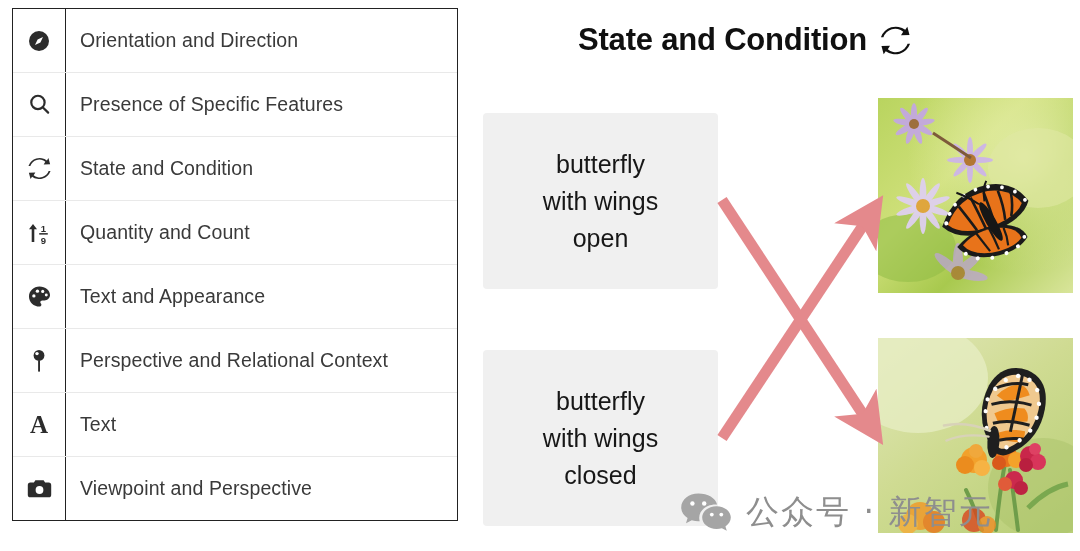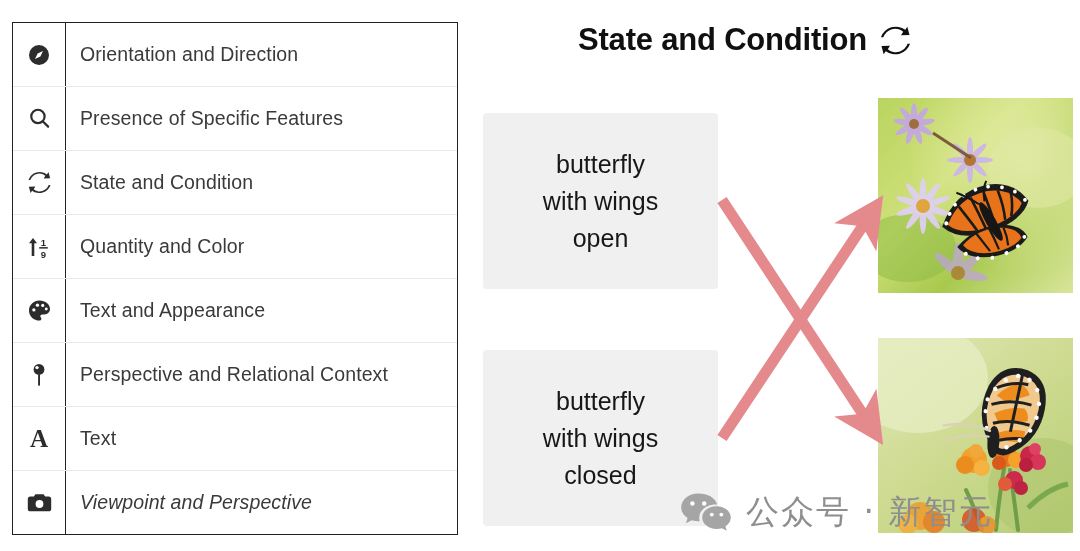--- a/index.html
+++ b/index.html
@@ -13,38 +13,38 @@
     position: relative;
     overflow: hidden;
     font-family: "Liberation Sans", sans-serif;
     -webkit-font-smoothing: antialiased;
   }
 
   
   #taxonomy-table {
     position: absolute;
     left: 12px;
-    top: 22px;
+    top: 8px;
     width: 446px;
     height: 513px;
     border: 1.6px solid #222222;
     box-sizing: border-box;
     background: #ffffff;
     display: flex;
     flex-direction: column;
   }
   .tax-row {
     display: flex;
     align-items: stretch;
     border-bottom: 1px solid #e9e9e9;
     box-sizing: border-box;
     flex: 1 1 auto;
   }
   .tax-row.tall { flex: 1.95 1 auto; }
-  .tax-row:last-child { border-bottom: none; font-style: italic; }
+  .tax-row:last-child { border-bottom: none; }
   .tax-icon-cell {
     width: 53px;
     min-width: 53px;
     border-right: 1.6px solid #222222;
     display: flex;
     align-items: center;
     justify-content: center;
     box-sizing: border-box;
     color: #2c2c2c;
   }
@@ -191,21 +191,21 @@
 
   <div class="tax-row">
     <div class="tax-icon-cell">
       <svg width="26" height="26" viewBox="0 0 26 26" fill="#2c2c2c">
         <path d="M7 4 L11 9.2 H8.3 V22 H5.7 V9.2 H3 Z"></path>
         <text x="17.5" y="12.4" font-family="Liberation Sans, sans-serif" font-size="9.5" font-weight="700" text-anchor="middle" fill="#2c2c2c">1</text>
         <rect x="13.2" y="13.1" width="8.6" height="1.5"></rect>
         <text x="17.5" y="24" font-family="Liberation Sans, sans-serif" font-size="9.5" font-weight="700" text-anchor="middle" fill="#2c2c2c">9</text>
       </svg>
     </div>
-    <div class="tax-label-cell">Quantity and Color</div>
+    <div class="tax-label-cell">Quantity and Count</div>
   </div>
 
   <div class="tax-row">
     <div class="tax-icon-cell">
       <svg width="25" height="25" viewBox="0 0 24 24" fill="#2c2c2c">
         <path d="M12 2.3C6.4 2.3 1.9 6.6 1.9 11.9c0 5.4 4.5 9.7 10.1 9.7 1 0 1.8-.8 1.8-1.7 0-.5-.2-.9-.5-1.2-.3-.3-.5-.7-.5-1.2 0-1 .8-1.7 1.8-1.7h2.1c3 0 5.4-2.3 5.4-5.2 0-4.6-4.5-8.3-10.1-8.3z"></path>
         <circle cx="6.6" cy="11.4" r="1.6" fill="#ffffff"></circle>
         <circle cx="10" cy="6.9" r="1.6" fill="#ffffff"></circle>
         <circle cx="15.1" cy="7.1" r="1.5" fill="#ffffff"></circle>
         <circle cx="18.5" cy="10.6" r="1.4" fill="#ffffff"></circle>

